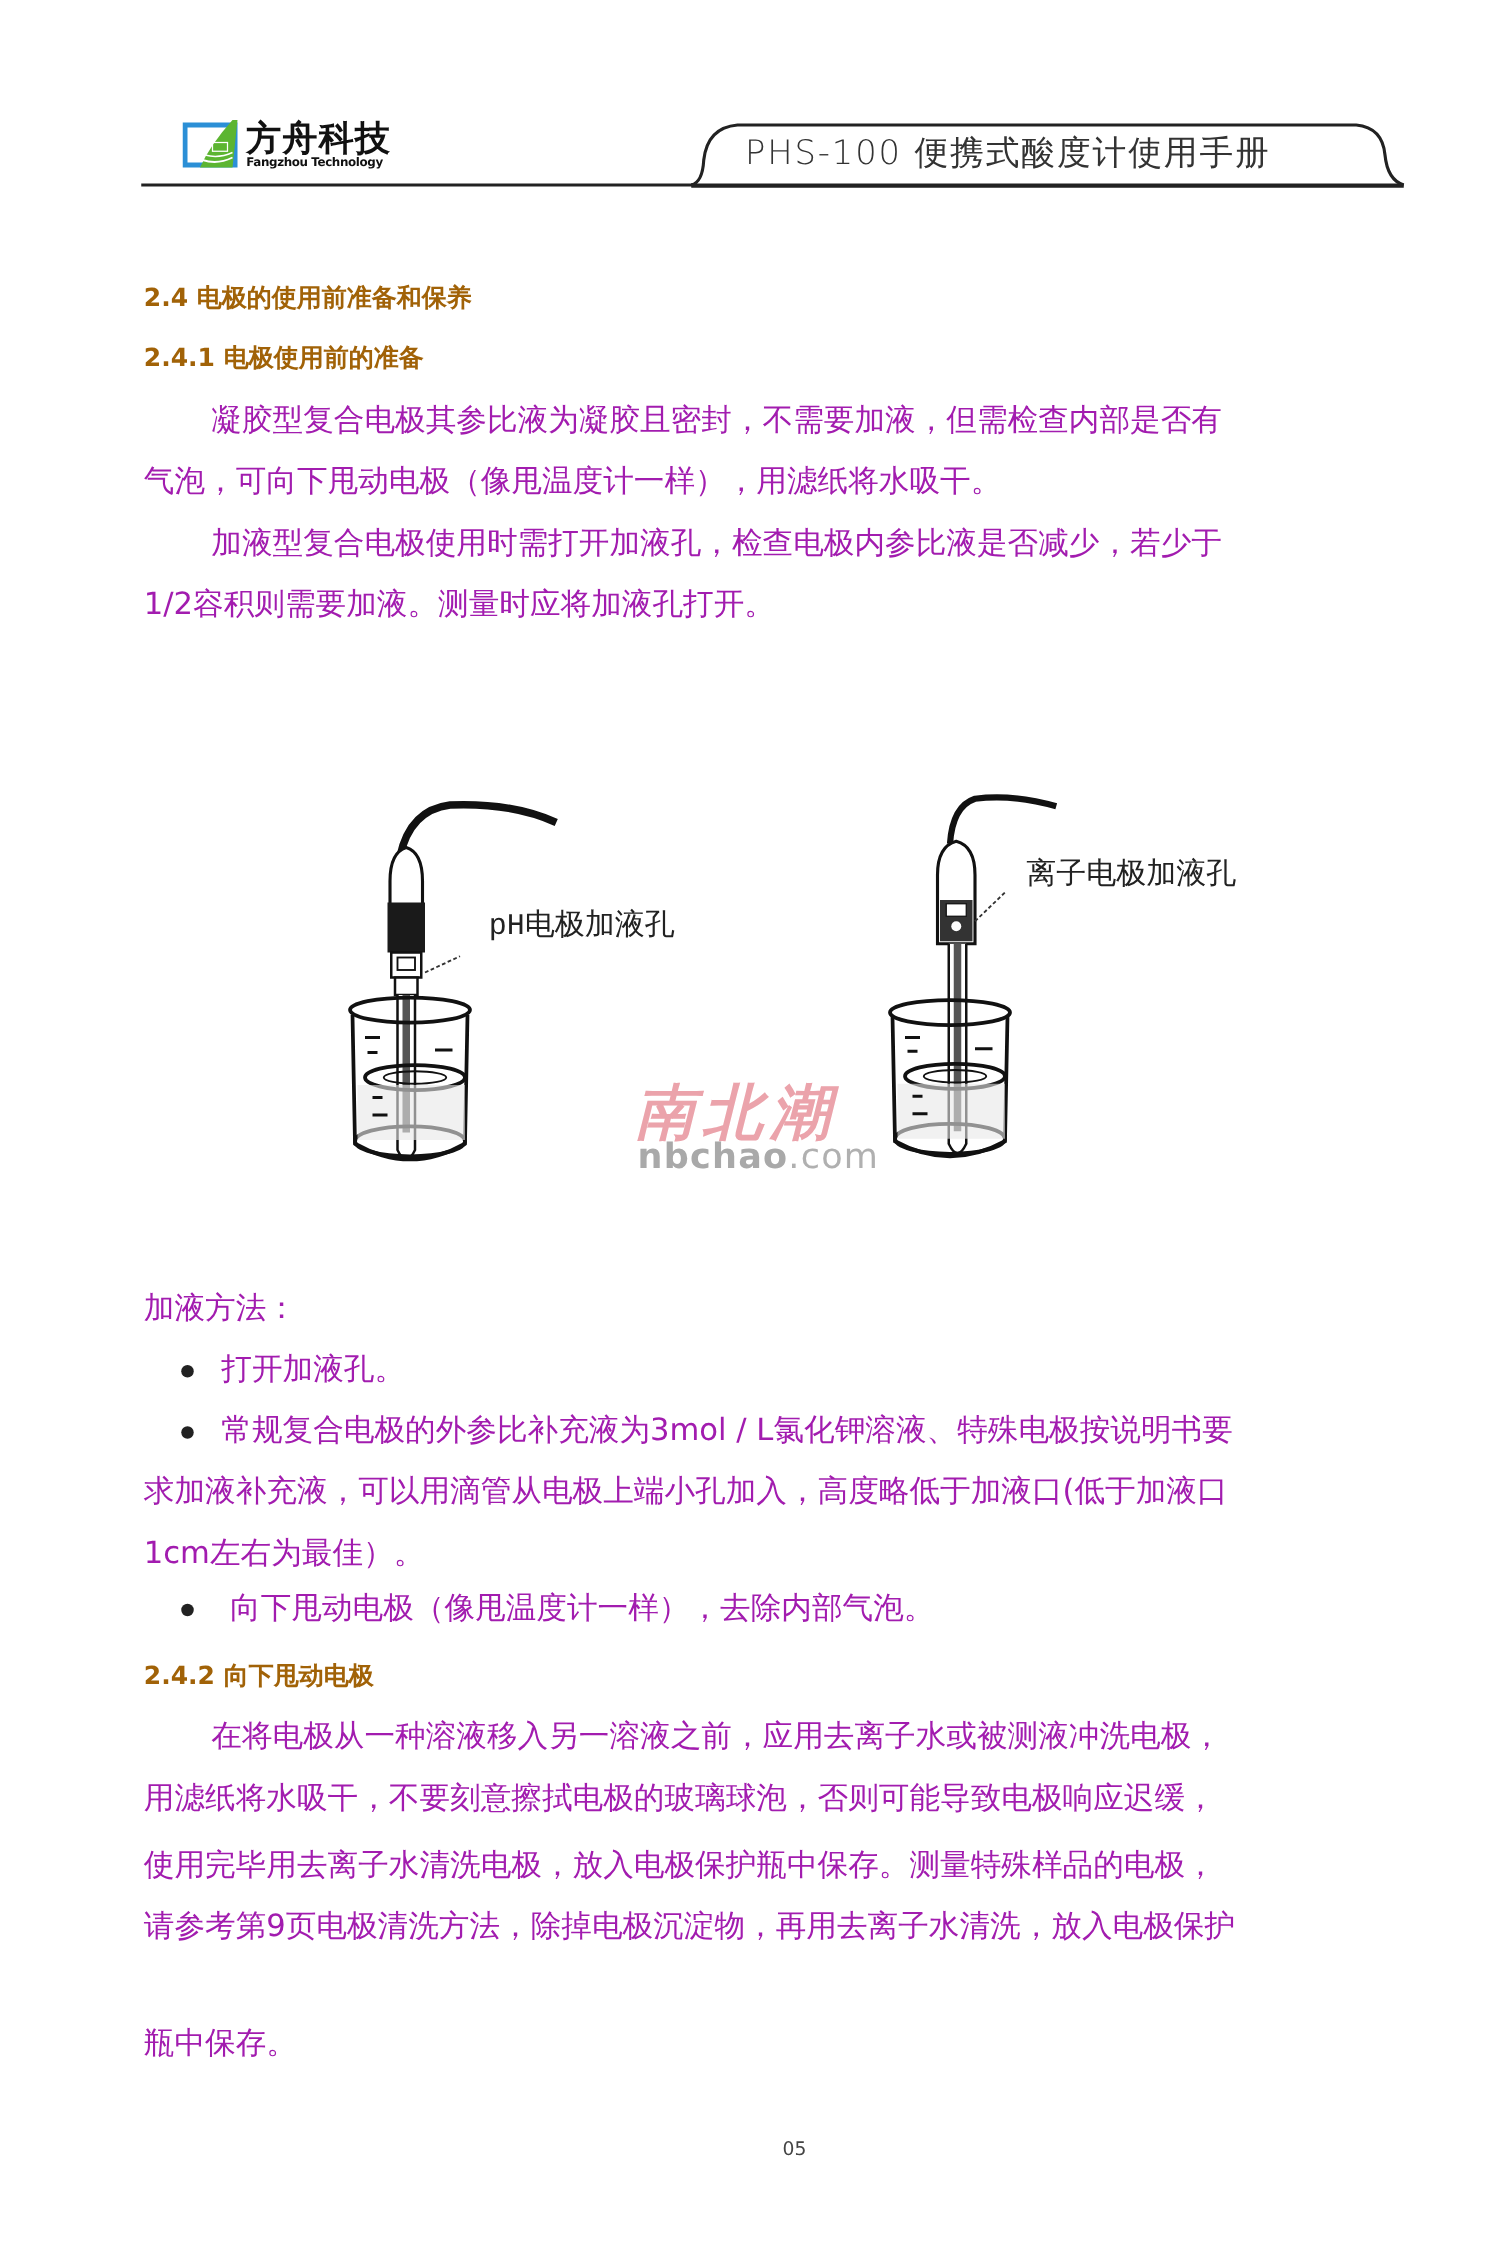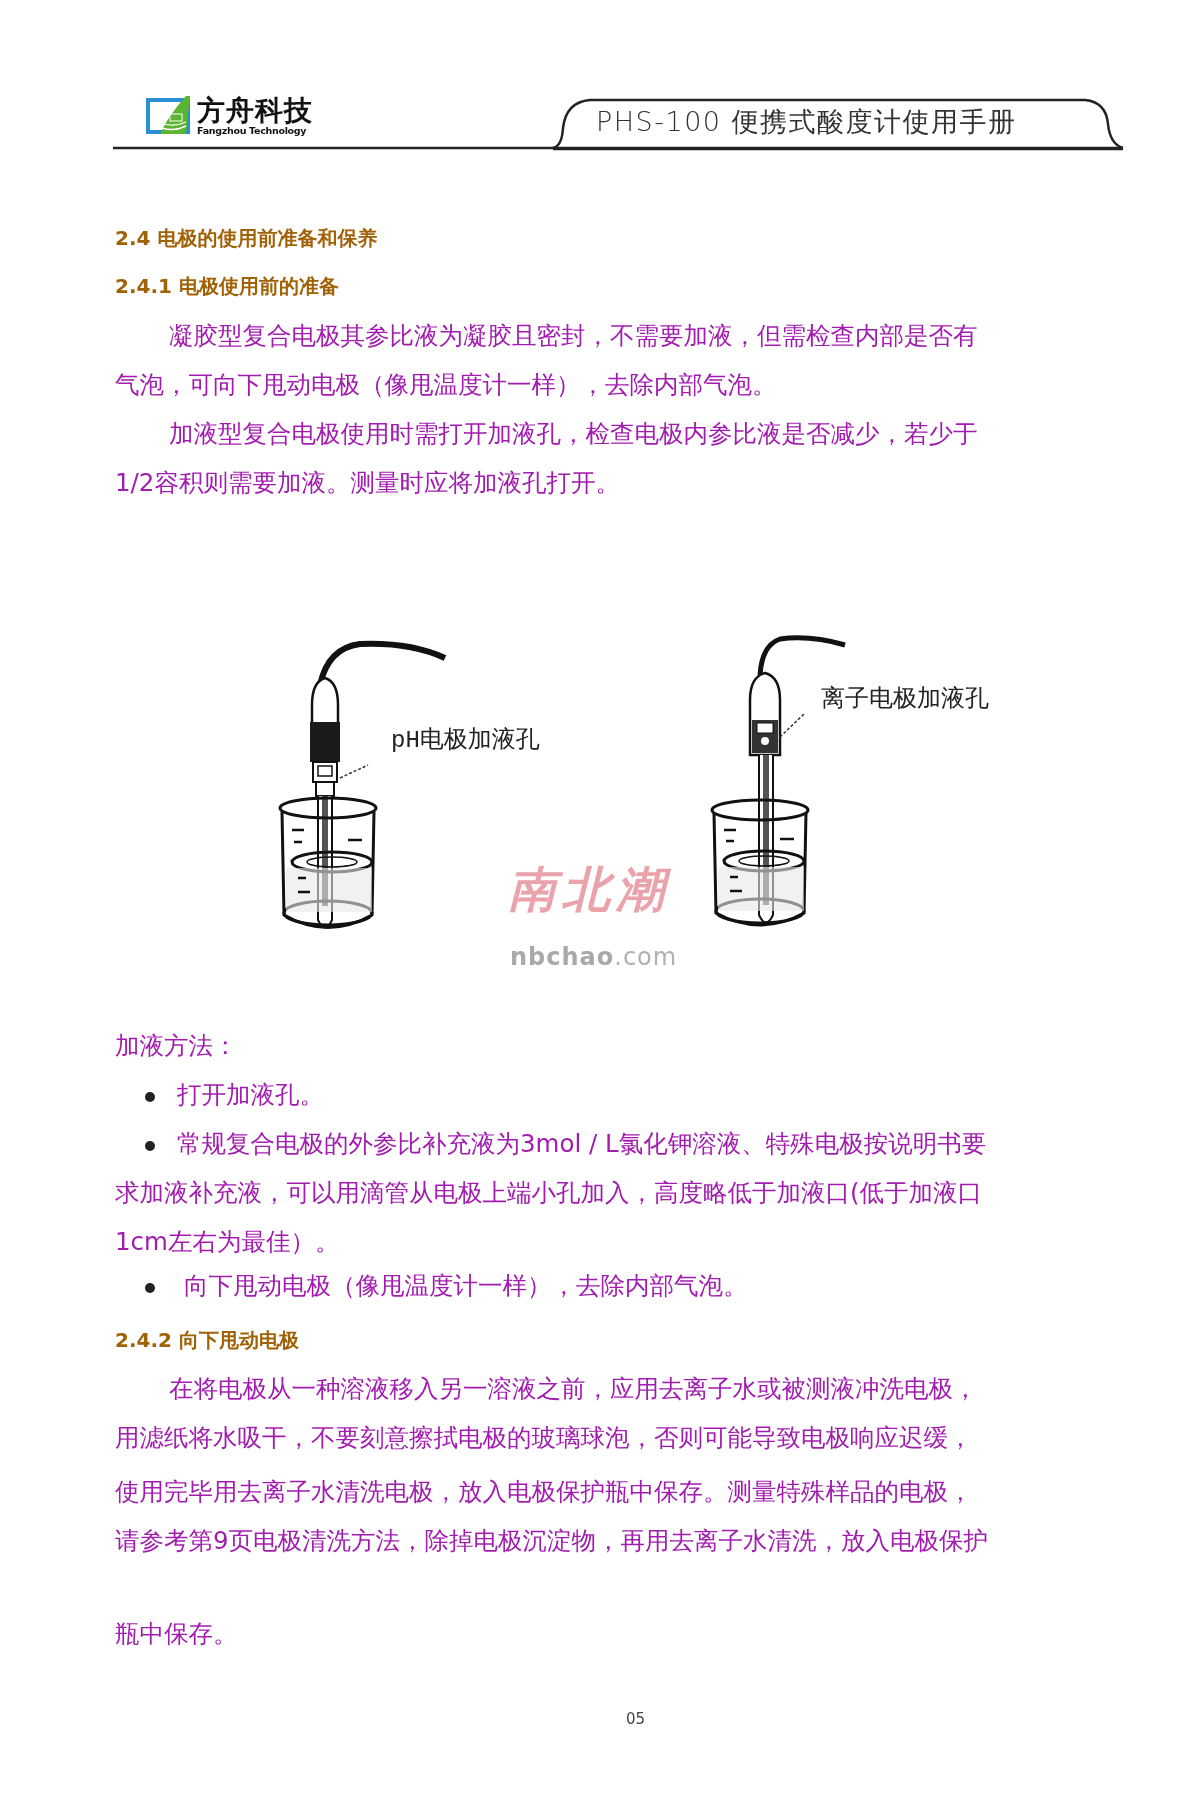--- a/index.html
+++ b/index.html
@@ -9,21 +9,21 @@
   .logo-icon { left:146px; top:96px; width:48px; height:40px; }
   .logo-cn { left:197px; top:92px; font-size:28px; font-weight:bold; letter-spacing:1px; color:#111; white-space:nowrap; }
   .logo-en { left:197px; top:125px; font-size:9.5px; font-weight:bold; color:#111; white-space:nowrap; letter-spacing:-0.3px; }
   .header-svg { left:0; top:90px; width:1200px; height:70px; }
   .header-title { left:596px; top:104px; font-size:27px; color:#333; white-space:nowrap; letter-spacing:1.5px; font-family:"DejaVu Sans",sans-serif; font-weight:300; }
   .h2 { font-size:20px; font-weight:bold; color:#a16207; white-space:nowrap; }
   .p { font-size:24.5px; color:#a21caf; white-space:nowrap; line-height:1; }
   .bullet-dot { width:10px; height:10px; border-radius:50%; background:#222; }
   .fig-label { font-size:24px; color:#222; white-space:nowrap; }
   .wm-cn { left:508px; top:858px; font-size:48px; color:#eba3ab; letter-spacing:6px; font-family:"DejaVu Serif",serif; font-weight:bold; font-style:italic; white-space:nowrap; }
-  .wm-en { left:510px; top:908px; font-size:24px; color:#a9a9a9; white-space:nowrap; letter-spacing:1px;margin-top:35px; }
+  .wm-en { left:510px; top:908px; font-size:28px; color:#a9a9a9; white-space:nowrap; letter-spacing:1px; }
   .wm-en b { font-weight:bold; }
   .wm-en span.light { font-weight:normal; color:#b0b0b0; }
   .page-num { left:590px; top:1710px; font-size:15px; color:#444;margin-left:36px; }
 </style>
 </head>
 <body>
 
 <svg class="abs logo-icon" viewBox="0 0 48 40">
   <rect x="2" y="4" width="40" height="32" fill="none" stroke="#2b8fd6" stroke-width="4"></rect>
   <path d="M40 0 L44 0 L40 38 L14 38 Q22 20 40 0 Z" fill="#5cb531"></path>
@@ -38,21 +38,21 @@
   <line x1="113" y1="148" x2="556" y2="148" stroke="#222" stroke-width="2.5"></line>
   <path d="M553 148 Q562 146 563 128 Q566 102 590 100 L1085 100 Q1106 102 1108 124 Q1110 144 1123 148" fill="none" stroke="#222" stroke-width="2.5"></path>
   <line x1="553" y1="148.5" x2="1123" y2="148.5" stroke="#222" stroke-width="3.5"></line>
 </svg>
 <div class="abs header-title">PHS-100 便携式酸度计使用手册</div>
 
 <div class="abs h2" style="left:115px;top:225px;">2.4 电极的使用前准备和保养</div>
 <div class="abs h2" style="left:115px;top:273px;">2.4.1 电极使用前的准备</div>
 
 <div class="abs p" style="left:169px;top:324px;">凝胶型复合电极其参比液为凝胶且密封，不需要加液，但需检查内部是否有</div>
-<div class="abs p" style="left:115px;top:373px;">气泡，可向下甩动电极（像甩温度计一样），去除内部气泡。</div>
+<div class="abs p" style="left:115px;top:373px;">气泡，可向下甩动电极（像甩温度计一样），用滤纸将水吸干。</div>
 <div class="abs p" style="left:169px;top:422px;">加液型复合电极使用时需打开加液孔，检查电极内参比液是否减少，若少于</div>
 <div class="abs p" style="left:115px;top:471px;">1/2容积则需要加液。测量时应将加液孔打开。</div>
 
 <svg class="abs" style="left:270px;top:630px;width:210px;height:315px;" viewBox="0 0 210 315">
   <path d="M50 55 Q58 18 90 14 Q140 12 175 28" fill="none" stroke="#111" stroke-width="6"></path>
   <path d="M42 130 L42 75 Q42 52 55 48 Q68 52 68 75 L68 130 Z" fill="#fff" stroke="#111" stroke-width="2.5"></path>
   <rect x="40" y="92" width="30" height="40" fill="#1a1a1a"></rect>
   <rect x="43" y="132" width="24" height="20" fill="#fff" stroke="#111" stroke-width="2"></rect>
   <rect x="48" y="136" width="14" height="10" fill="#fff" stroke="#111" stroke-width="1.5"></rect>
   <rect x="46" y="152" width="18" height="14" fill="#fff" stroke="#111" stroke-width="2"></rect>

